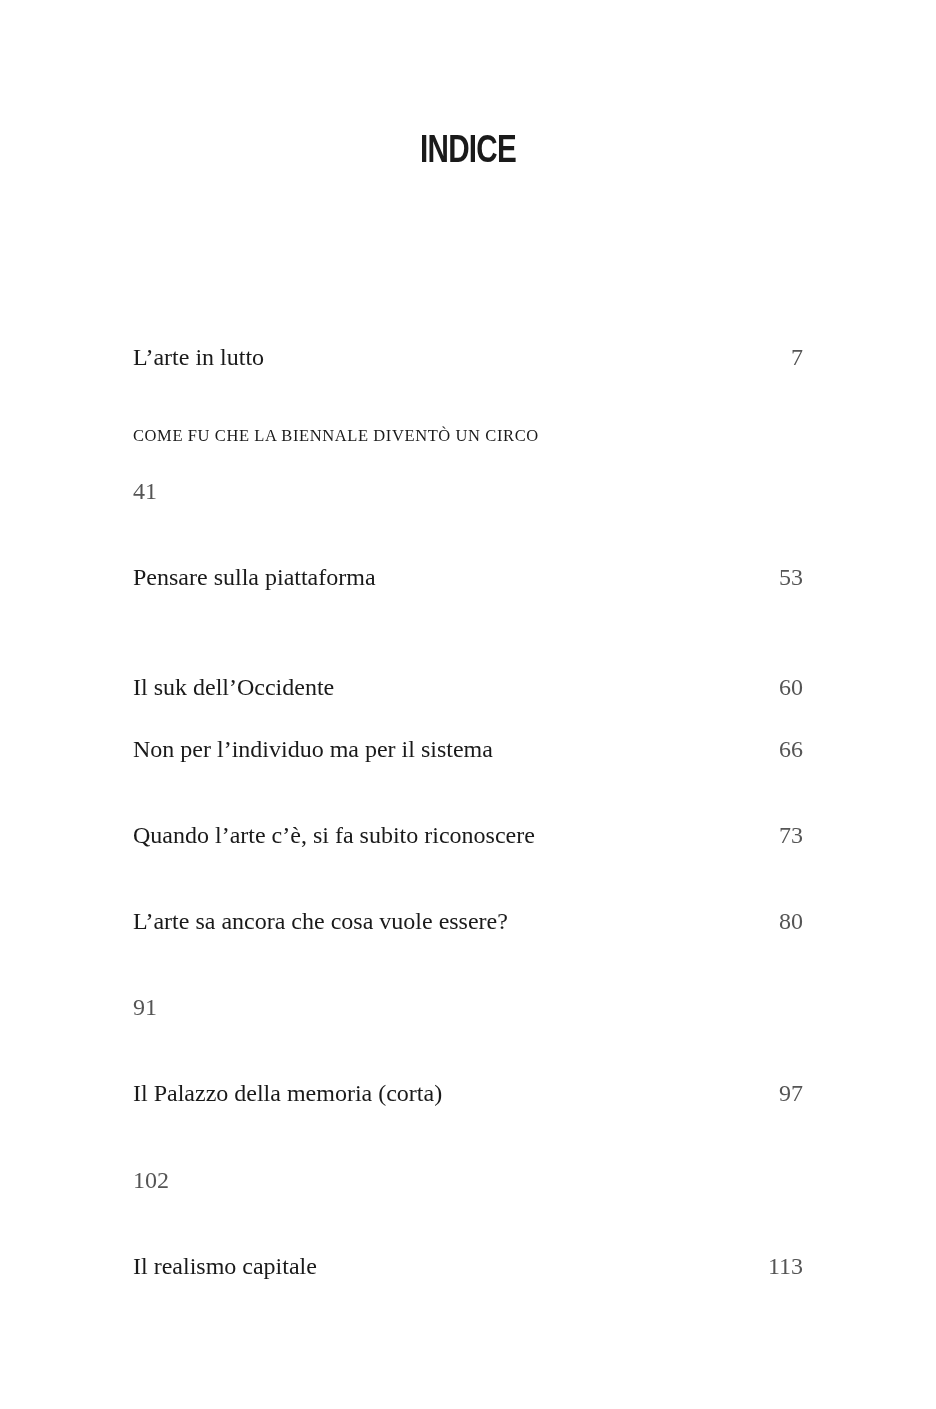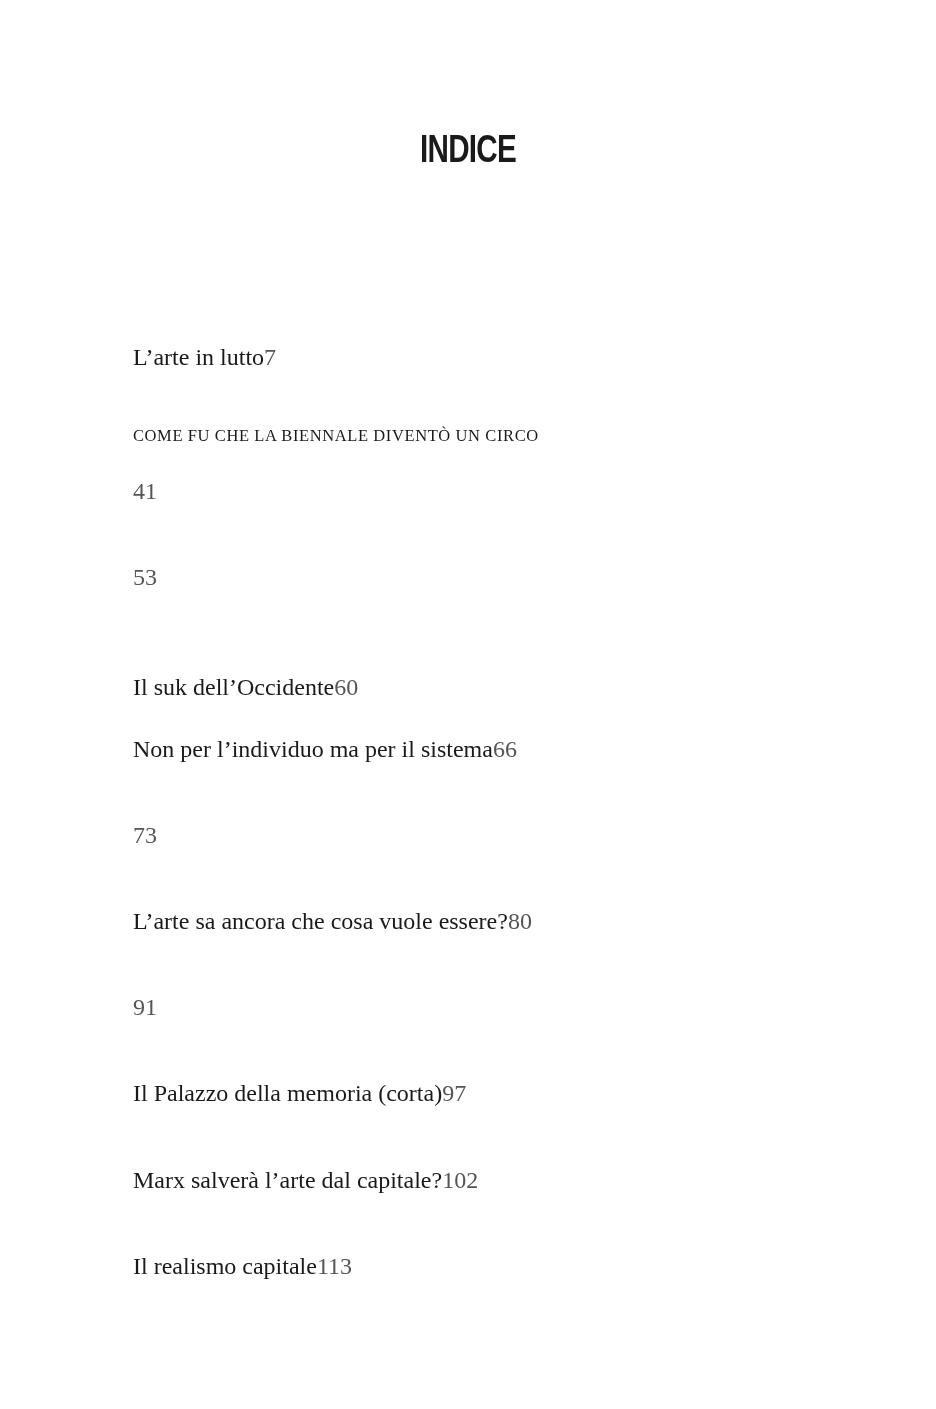--- a/index.html
+++ b/index.html
@@ -7,21 +7,21 @@
     .title {
       position: absolute; left: 0; width: 936px; top: 128px;
       text-align: center;
       font-family: "Liberation Sans", sans-serif;
       font-weight: bold; font-size: 38px; letter-spacing: -1px;
       color: #1a1a1a;
       transform: scaleX(0.78); transform-origin: center;
     }
     .entry {
       position: absolute; left: 133px; width: 670px;
-      display: flex; align-items: baseline;
+      display: flex; justify-content: space-between; align-items: baseline;
       font-family: "Liberation Serif", serif; font-size: 24px; color: #1a1a1a;
     }
     .entry .page { color: #555555; }
     .entry em { font-style: italic; }
     .section {
       position: absolute; left: 133px; top: 426px;
       font-family: "Liberation Serif", serif; font-size: 16.5px;
       letter-spacing: 0.6px; color: #1a1a1a;
     }
   </style>
@@ -34,44 +34,45 @@
   <span><span>L’arte in lutto</span><em></em></span>
   <span class="page">7</span>
 </div>
 
 <div class="section">COME FU CHE LA BIENNALE DIVENTÒ UN CIRCO</div>
 
 <div class="entry" style="top:478px">
   <span class="page">41</span>
 </div>
 <div class="entry" style="top:564px">
+  <span><span>Pensare sulla piattaforma</span><em></em></span>
   <span class="page">53</span>
 </div>
 <div class="entry" style="top:674px">
   <span><span>Il suk dell’Occidente</span><em></em></span>
   <span class="page">60</span>
 </div>
 <div class="entry" style="top:736px">
   <span><span>Non per l’individuo ma per il sistema</span><em></em></span>
   <span class="page">66</span>
 </div>
 <div class="entry" style="top:822px">
+  <span><span>Quando l’arte c’è, si fa subito riconoscere</span><em></em></span>
   <span class="page">73</span>
 </div>
 <div class="entry" style="top:908px">
   <span><span>L’arte sa ancora che cosa vuole essere?</span><em></em></span>
   <span class="page">80</span>
 </div>
 <div class="entry" style="top:994px">
   <span class="page">91</span>
 </div>
 <div class="entry" style="top:1080px">
   <span><span>Il Palazzo della memoria (corta)</span><em></em></span>
   <span class="page">97</span>
 </div>
 <div class="entry" style="top:1167px">
-  <span><span>Marx salverà l’arte dal capitale?</span><em></em></span>
   <span class="page">102</span>
 </div>
 <div class="entry" style="top:1253px">
   <span><span>Il realismo capitale</span><em></em></span>
   <span class="page">113</span>
 </div>
 
 </body></html>

